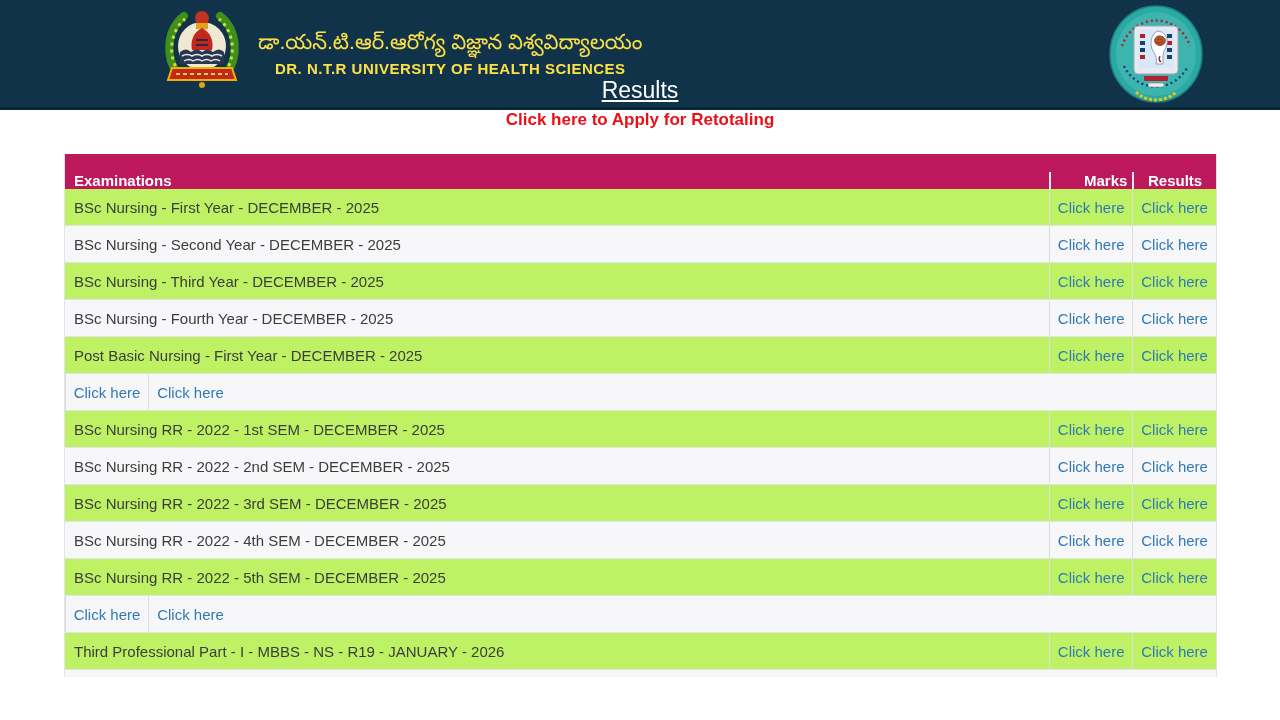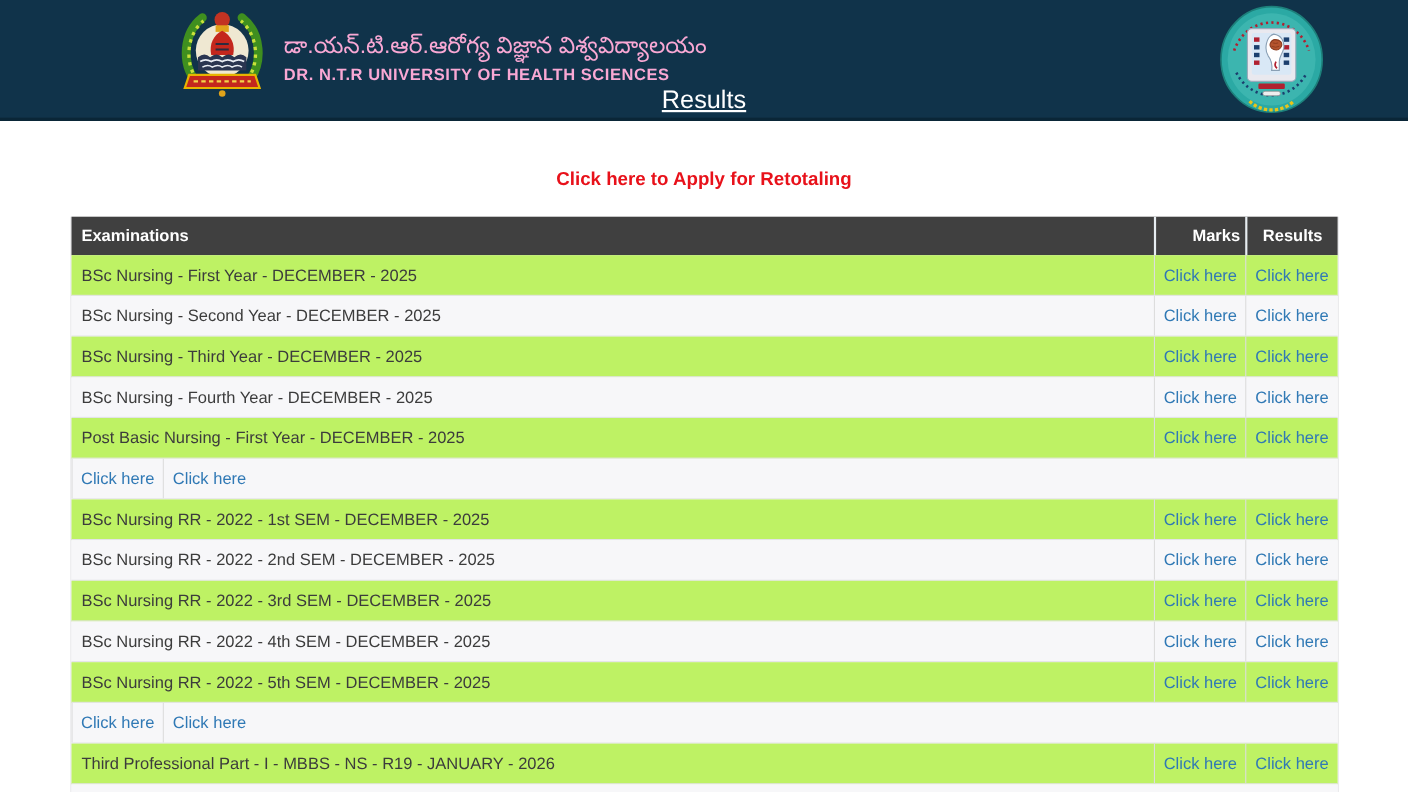--- a/index.html
+++ b/index.html
@@ -10,42 +10,42 @@
     font-family:"Liberation Sans", sans-serif;
   }
 
   
   .banner {
     position:relative; height:110px;
     background:#10334a;
     border-bottom:3px solid #0a2637;
   }
   .crest { position:absolute; left:158px; top:6px; }
-  .titles { position:absolute; left:258px; top:29px; color:#f9a8d4; }
+  .titles { position:absolute; left:258px; top:29px; color:#fde047;text-align:center; }
   .title-telugu { font-size:21px; line-height:26px; }
   .title-english { font-size:15px; font-weight:bold; letter-spacing:0.5px; margin-top:5px; }
   .results-nav { position:absolute; left:0; right:0; bottom:3px; text-align:center; }
   .results-nav a { color:#ffffff; font-size:23px; text-decoration:underline; }
   .seal { position:absolute; left:1108px; top:4px; }
 
   
-  .retotal-wrap { text-align:center; padding-top:43px; }
+  .retotal-wrap { text-align:center; }
   .retotal-wrap a { color:#e8111a; font-size:17px; font-weight:bold; text-decoration:none; }
 
   
   .rtable {
     margin:24px 0 0 64px;
     width:1153px;
     font-size:15px;
     border-left:1px solid #e3e3e6;
     border-right:1px solid #e3e3e6;
   }
   .thead {
     display:flex; height:35px;
-    background:#404040; color:#ffffff; font-weight:bold;
+    background:#be185d; color:#ffffff; font-weight:bold;align-items:flex-end;
   }
   .th { display:flex; align-items:center; }
   .th-exam { width:986px; padding-left:9px; }
   .th-marks { width:83px; justify-content:center; border-left:2px solid #e7edf1;padding-left:28px; }
   .th-results { width:84px; justify-content:center; border-left:2px solid #e7edf1; }
 
   .trow {
     display:flex; height:37px;
     background:#bef264;
     border-bottom:1px solid #e3e3e6;

